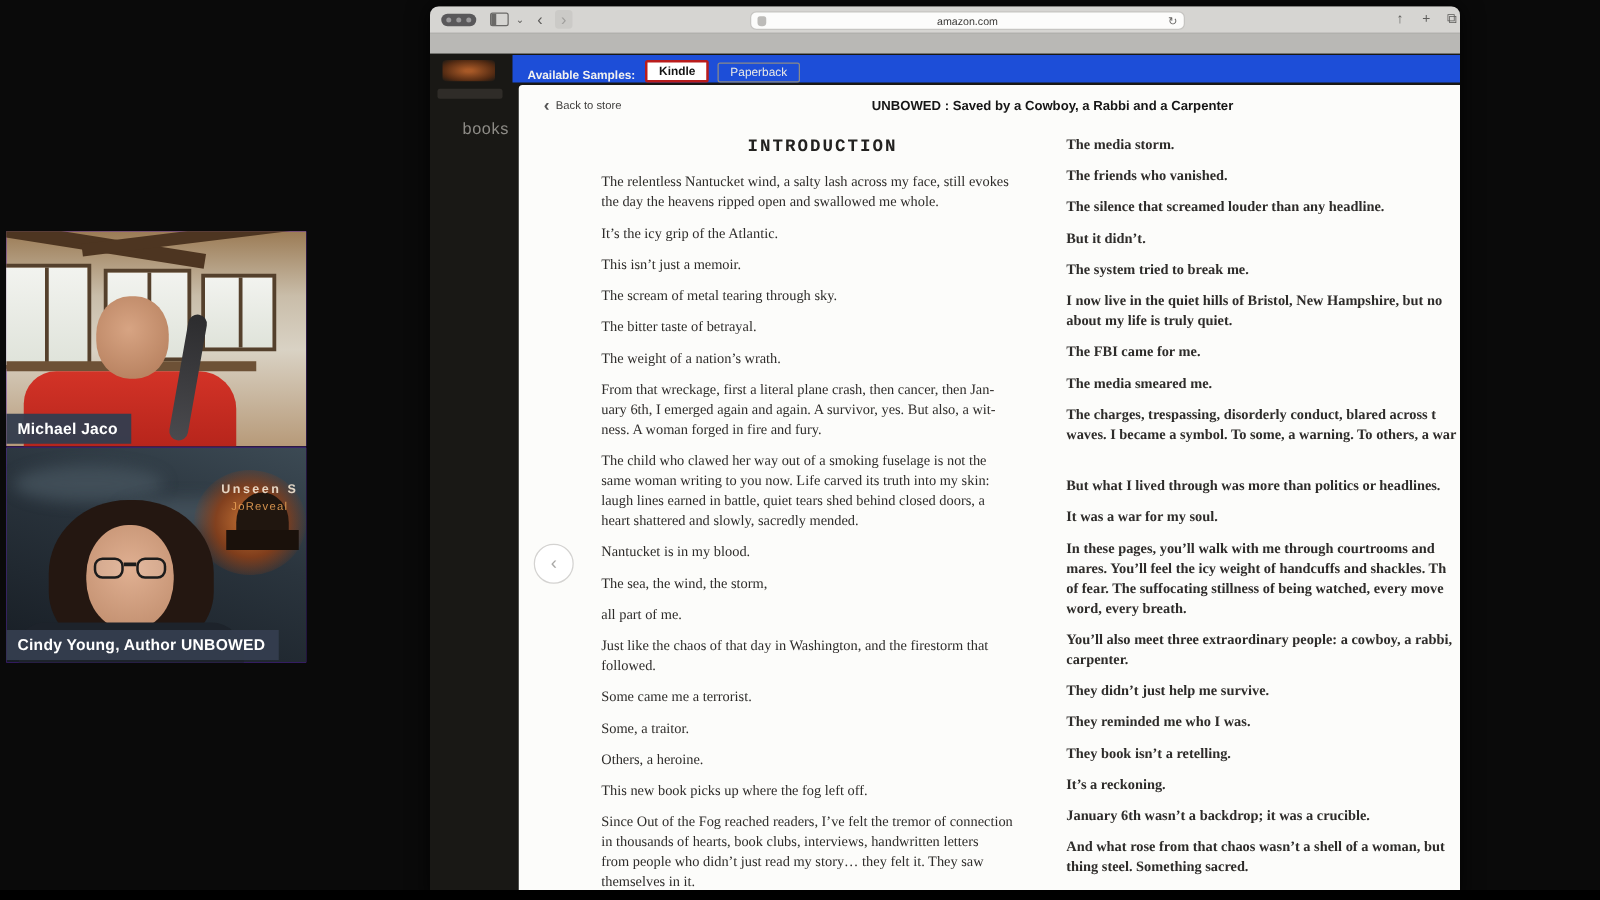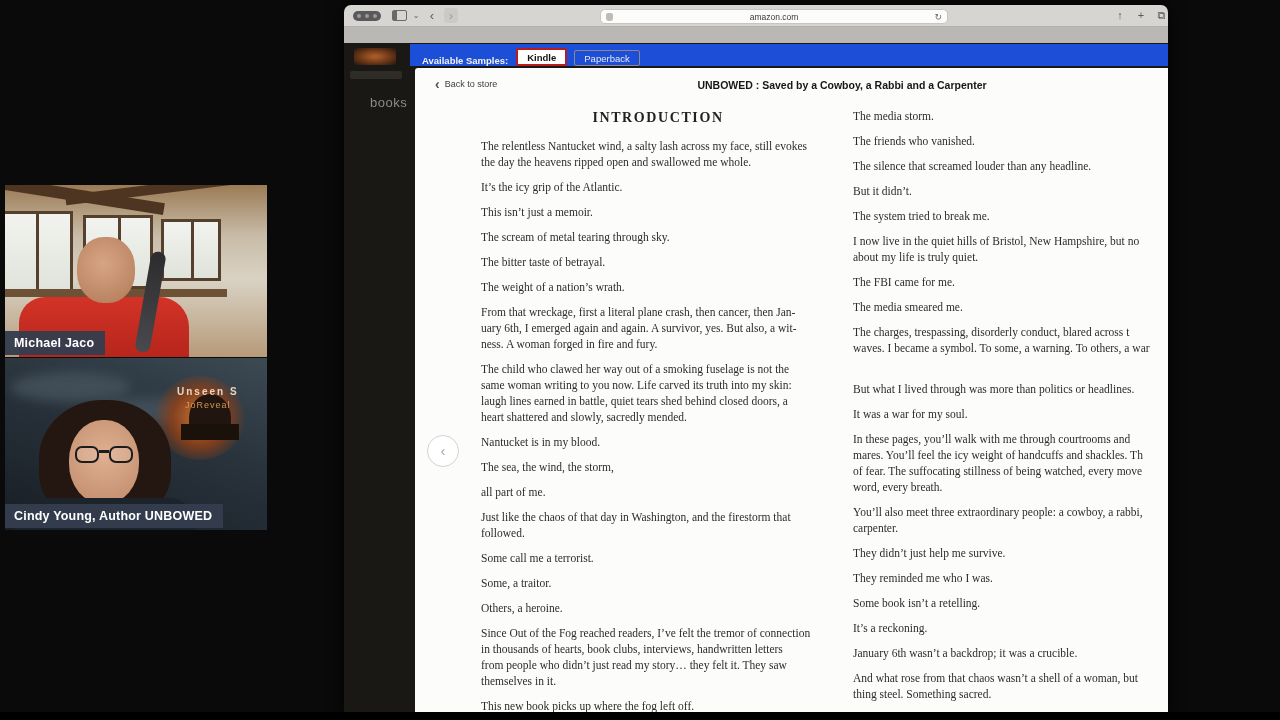--- a/index.html
+++ b/index.html
@@ -1,21 +1,21 @@
 <!DOCTYPE html>
 <html><head>
 <meta charset="utf-8">
 <style>
   * { margin:0; padding:0; box-sizing:border-box; }
   html,body { width:1280px; height:720px; background:#0a0a0a; overflow:hidden;
               font-family:"Liberation Sans", sans-serif; }
   .stage { position:absolute; inset:0; background:#0a0a0a; }
 
   
-  .cam { position:absolute; width:262px; height:172px; overflow:hidden; background:#6d28d9; }
+  .cam { position:absolute; width:240px; height:172px; overflow:hidden; background:#6d28d9; }
   .cam1 { left:5px; top:185px; }
   .cam2 { left:5px; top:358px; }
   .cam-label { position:absolute; left:0; bottom:2px; background:rgba(52,61,78,.96);
                color:#fff; font-size:12.5px; font-weight:bold; padding:5px 11px 5px 9px;
                letter-spacing:.2px; }
   
   .mj-bg { position:absolute; inset:0; background:linear-gradient(180deg,#9b7b55 0%,#c9bda9 30%,#d9d2c4 55%,#b79a79 100%); }
   .mj-beam { position:absolute; background:#4d3521; }
   .mj-b1 { left:-20px; top:4px; width:180px; height:12px; transform:rotate(9deg); }
   .mj-b2 { left:60px; top:-2px; width:200px; height:10px; transform:rotate(-7deg); }
@@ -112,25 +112,25 @@
   .r-back { position:absolute; left:20px; top:11px; color:#3e3d3b; font-size:9px; cursor:pointer;
             display:flex; align-items:center; gap:5px; }
   .r-back .chv { font-size:14px; line-height:9px; color:#555; font-weight:bold; }
   .r-title { position:absolute; left:427px; top:11px; transform:translateX(-50%); white-space:nowrap;
              font-size:10.5px; font-weight:bold; color:#161616; }
   .prevbtn { position:absolute; left:12px; top:367px; width:32px; height:32px; border-radius:50%;
              border:1.5px solid #d4d3d1; background:#fff; color:#a9a8a6; font-size:15px; line-height:29px;
              text-align:center; cursor:pointer; }
   .col { position:absolute; top:40px; overflow:hidden; }
   .col-left { left:66px; width:354px; bottom:0; }
-  .col-right { left:438px; width:313px; bottom:0; }
+  .col-right { left:438px; width:313px; bottom:0;font-weight:bold; }
   .col p { white-space:pre; font-family:"Liberation Serif", serif; font-size:11.5px; line-height:16px;
            color:#2e2c2a; margin:0 0 9px 0; }
   .col .gap-top { margin-top:25px; }
-  .intro-h { font-family:Liberation Serif, serif; font-size:14px; font-weight:600; letter-spacing:1.6px;
+  .intro-h { font-family:Liberation Mono, monospace; font-size:14px; font-weight:600; letter-spacing:1.6px;
              color:#232220; text-align:center; margin:2px 0 12px 0; }
 
   .letterbox-bottom { position:absolute; left:0; top:712px; width:1280px; height:8px; background:#000; z-index:50; }
 </style>
 </head>
 <body>
 
 <div class="stage">
 
   <div class="cam cam1">
@@ -241,28 +241,28 @@
 ness. A woman forged in fire and fury.</p>
           <p>The child who clawed her way out of a smoking fuselage is not the
 same woman writing to you now. Life carved its truth into my skin:
 laugh lines earned in battle, quiet tears shed behind closed doors, a
 heart shattered and slowly, sacredly mended.</p>
           <p>Nantucket is in my blood.</p>
           <p>The sea, the wind, the storm,</p>
           <p>all part of me.</p>
           <p>Just like the chaos of that day in Washington, and the firestorm that
 followed.</p>
-          <p>Some call me a terrorist.</p>
+          <p>Some came me a terrorist.</p>
           <p>Some, a traitor.</p>
           <p>Others, a heroine.</p>
+          <p>This new book picks up where the fog left off.</p>
           <p>Since Out of the Fog reached readers, I’ve felt the tremor of connection
 in thousands of hearts, book clubs, interviews, handwritten letters
 from people who didn’t just read my story… they felt it. They saw
 themselves in it.</p>
-          <p>This new book picks up where the fog left off.</p>
 
         </div>
 
         <div class="col col-right">
           <p>The media storm.</p>
           <p>The friends who vanished.</p>
           <p>The silence that screamed louder than any headline.</p>
           <p>But it didn’t.</p>
           <p>The system tried to break me.</p>
           <p>I now live in the quiet hills of Bristol, New Hampshire, but no
@@ -274,21 +274,21 @@
           <p class="gap-top">But what I lived through was more than politics or headlines.</p>
           <p>It was a war for my soul.</p>
           <p>In these pages, you’ll walk with me through courtrooms and
 mares. You’ll feel the icy weight of handcuffs and shackles. Th
 of fear. The suffocating stillness of being watched, every move
 word, every breath.</p>
           <p>You’ll also meet three extraordinary people: a cowboy, a rabbi,
 carpenter.</p>
           <p>They didn’t just help me survive.</p>
           <p>They reminded me who I was.</p>
-          <p>Some book isn’t a retelling.</p>
+          <p>They book isn’t a retelling.</p>
           <p>It’s a reckoning.</p>
           <p>January 6th wasn’t a backdrop; it was a crucible.</p>
           <p>And what rose from that chaos wasn’t a shell of a woman, but
 thing steel. Something sacred.</p>
           <p>This is not a sterile account, and it’s not a PR piece.</p>
         </div>
       </div>
     </div>
   </div>
 

